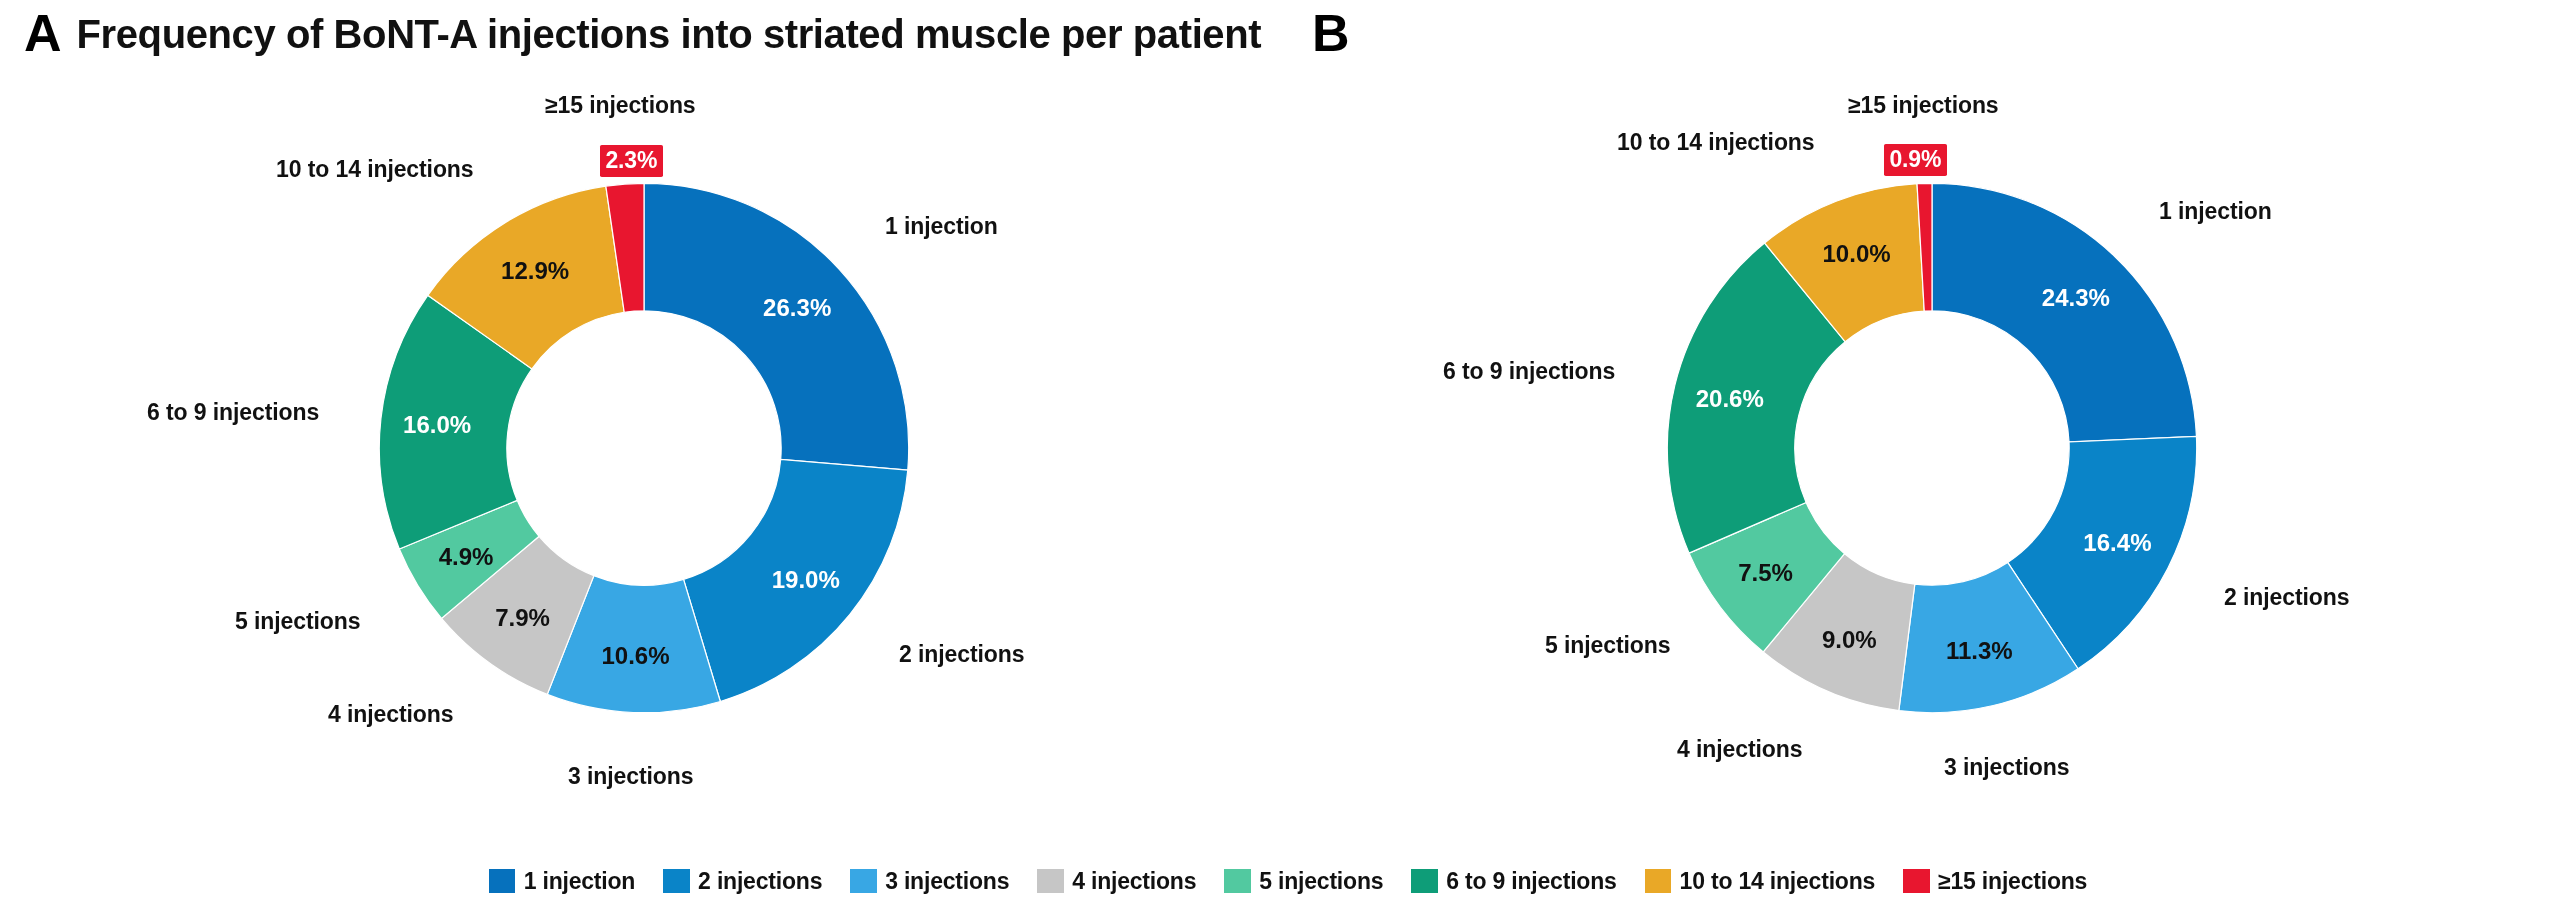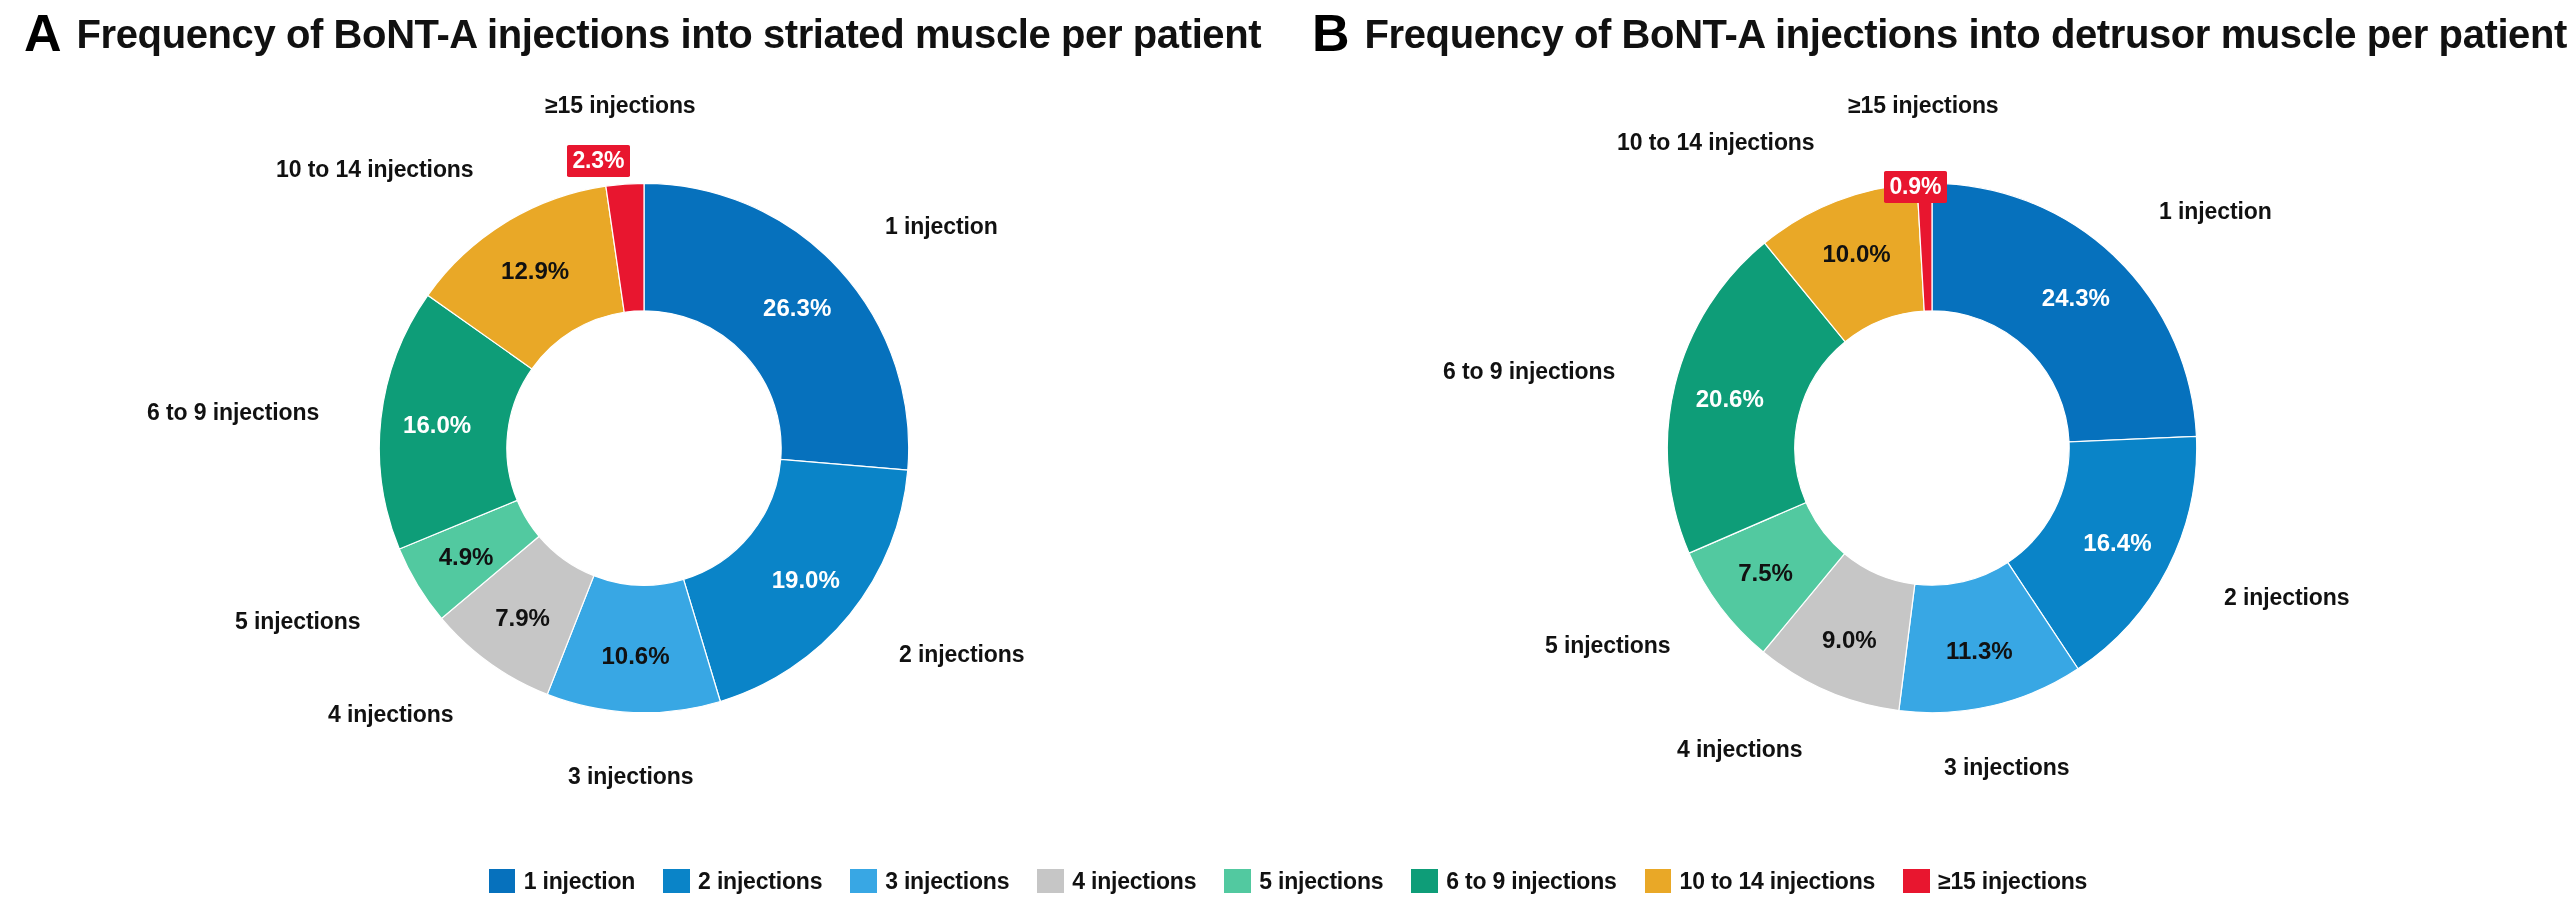--- a/index.html
+++ b/index.html
@@ -157,58 +157,57 @@
           <path d="M 561.5722703300988 189.5956785826283 A 440 440 0 0 1 625.0000000000003 185 L 625.0000000000001 397 A 228 228 0 0 0 592.1329037165058 399.3813970837256 Z" fill="#E8162F" stroke="#ffffff" stroke-width="2"></path>
           <text x="879.6380313494998" y="390.74485493280804" text-anchor="middle" dominant-baseline="central" class="slice-value light">26.3%</text>
           <text x="893.8582618208719" y="842.7871324267334" text-anchor="middle" dominant-baseline="central" class="slice-value light">19.0%</text>
           <text x="610.8589109935139" y="970.7109046612655" text-anchor="middle" dominant-baseline="central" class="slice-value dark">10.6%</text>
           <text x="423.2140465666294" y="906.0665917482645" text-anchor="middle" dominant-baseline="central" class="slice-value dark">7.9%</text>
           <text x="329.23577760780364" y="804.5536820918452" text-anchor="middle" dominant-baseline="central" class="slice-value dark">4.9%</text>
           <text x="281.1538749101232" y="586.453375495683" text-anchor="middle" dominant-baseline="central" class="slice-value light">16.0%</text>
           <text x="444.05316949733225" y="330.08603876547517" text-anchor="middle" dominant-baseline="central" class="slice-value dark">12.9%</text>
         </svg>
       <div id="outer-labels-a">
-          <div class="tiny-badge" style="background: rgb(232, 22, 47); left: 567px; top: 73px;">2.3%</div>
+          <div class="tiny-badge" style="background: rgb(232, 22, 47); left: 600px; top: 73px;">2.3%</div>
           <div class="outer-label" style="left: 885px; top: 141px;">1 injection</div>
           <div class="outer-label" style="left: 899px; top: 569px;">2 injections</div>
           <div class="outer-label" style="left: 568px; top: 691px;">3 injections</div>
           <div class="outer-label" style="left: 328px; top: 629px;">4 injections</div>
           <div class="outer-label" style="left: 235px; top: 536px;">5 injections</div>
           <div class="outer-label" style="left: 147px; top: 327px;">6 to 9 injections</div>
           <div class="outer-label" style="left: 276px; top: 84px;">10 to 14 injections</div>
           <div class="outer-label" style="left: 545px; top: 20.4px;">≥15 injections</div>
         </div>
     </div>
   </div>
 
   <div class="panel panel-b">
     <div class="panel-head">
       <span class="panel-letter">B</span>
-      <span class="panel-title">Frequency of BoNT-A injections into detrusor muscle per patient</span>
     </div>
     <div class="donut-wrap">
       <svg class="donut-svg" id="donut-b" width="752" height="752" viewBox="0 0 1250 1250">
           <path d="M 625 185 A 440 440 0 0 1 1064.5744912583748 605.6540279401395 L 852.7795091066124 614.9752690235268 A 228 228 0 0 0 625 397 Z" fill="#0671BD" stroke="#ffffff" stroke-width="2"></path>
           <path d="M 1064.5744912583748 605.6540279401395 A 440 440 0 0 1 867.7241830765095 991.9945107897952 L 750.7752585032822 815.169882863803 A 228 228 0 0 0 852.7795091066124 614.9752690235268 Z" fill="#0A84C8" stroke="#ffffff" stroke-width="2"></path>
           <path d="M 867.7241830765095 991.9945107897952 A 440 440 0 0 1 569.8533772317063 1061.5304685783703 L 596.4240227473387 851.202151899701 A 228 228 0 0 0 750.7752585032822 815.169882863803 Z" fill="#38A7E4" stroke="#ffffff" stroke-width="2"></path>
           <path d="M 569.8533772317063 1061.5304685783703 A 440 440 0 0 1 344.53344451057666 964.0258268213474 L 479.66733033729884 800.67701935288 A 228 228 0 0 0 596.4240227473387 851.202151899701 Z" fill="#C6C6C6" stroke="#ffffff" stroke-width="2"></path>
           <path d="M 344.53344451057666 964.0258268213474 A 440 440 0 0 1 221.1879646990484 799.7450718793036 L 415.7519453440524 715.5497190647301 A 228 228 0 0 0 479.66733033729884 800.67701935288 Z" fill="#52C9A0" stroke="#ffffff" stroke-width="2"></path>
           <path d="M 221.1879646990484 799.7450718793036 A 440 440 0 0 1 346.66912875822516 284.2186535125572 L 480.77400308380754 448.4133022746887 A 228 228 0 0 0 415.7519453440524 715.5497190647301 Z" fill="#0E9D78" stroke="#ffffff" stroke-width="2"></path>
           <path d="M 346.66912875822516 284.2186535125572 A 440 440 0 0 1 600.1318448279092 185.703317952051 L 612.1137741380984 397.3644465751537 A 228 228 0 0 0 480.77400308380754 448.4133022746887 Z" fill="#E9A827" stroke="#ffffff" stroke-width="2"></path>
           <path d="M 600.1318448279092 185.703317952051 A 440 440 0 0 1 624.9999999999999 185 L 625 397 A 228 228 0 0 0 612.1137741380984 397.3644465751537 Z" fill="#E8162F" stroke="#ffffff" stroke-width="2"></path>
           <text x="864.2198912585014" y="375.020313572741" text-anchor="middle" dominant-baseline="central" class="slice-value light">24.3%</text>
           <text x="933.2882573691753" y="782.0807129098832" text-anchor="middle" dominant-baseline="central" class="slice-value light">16.4%</text>
           <text x="703.6566006137398" y="961.9408541270866" text-anchor="middle" dominant-baseline="central" class="slice-value dark">11.3%</text>
           <text x="487.586829840366" y="942.5431004866575" text-anchor="middle" dominant-baseline="central" class="slice-value dark">9.0%</text>
           <text x="348.30910816346665" y="832.7453979627559" text-anchor="middle" dominant-baseline="central" class="slice-value dark">7.5%</text>
           <text x="288.81542041152284" y="543.1713470297913" text-anchor="middle" dominant-baseline="central" class="slice-value light">20.6%</text>
           <text x="499.65272312022717" y="302.50339508945905" text-anchor="middle" dominant-baseline="central" class="slice-value dark">10.0%</text>
         </svg>
       <div id="outer-labels-b">
-          <div class="tiny-badge" style="background: rgb(232, 22, 47); left: 596px; top: 72px; margin-top: 27px;">0.9%</div>
+          <div class="tiny-badge" style="background: rgb(232, 22, 47); left: 596px; top: 72px;">0.9%</div>
           <div class="outer-label" style="left: 871px; top: 126px;">1 injection</div>
           <div class="outer-label" style="left: 936px; top: 512px;">2 injections</div>
           <div class="outer-label" style="left: 656px; top: 682px;">3 injections</div>
           <div class="outer-label" style="left: 389px; top: 664px;">4 injections</div>
           <div class="outer-label" style="left: 257px; top: 560px;">5 injections</div>
           <div class="outer-label" style="left: 155px; top: 286px;">6 to 9 injections</div>
           <div class="outer-label" style="left: 329px; top: 57px;">10 to 14 injections</div>
           <div class="outer-label" style="left: 560px; top: 19.7px;">≥15 injections</div>
         </div>
     </div>

